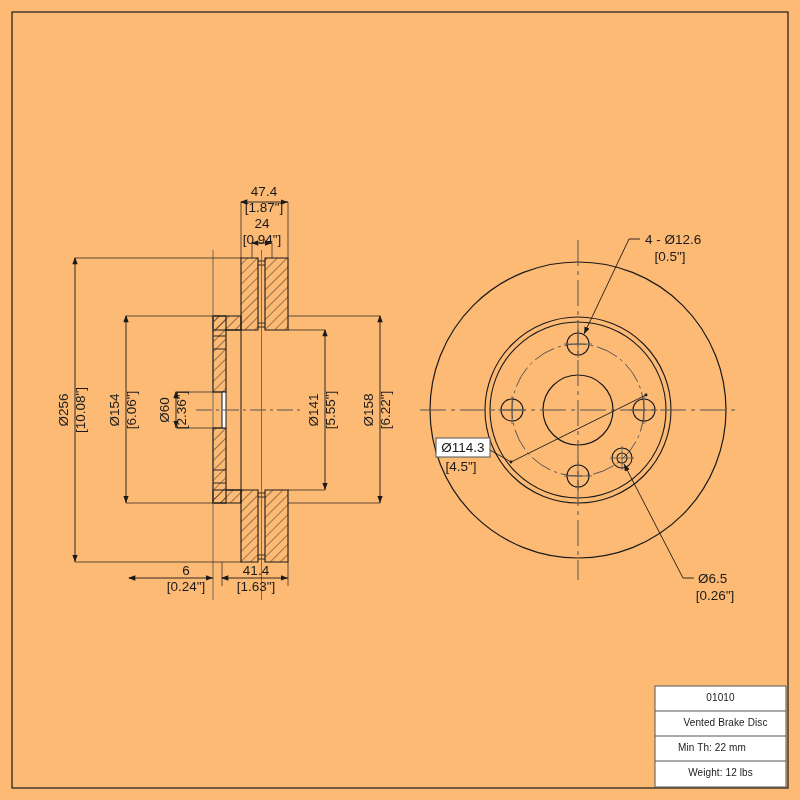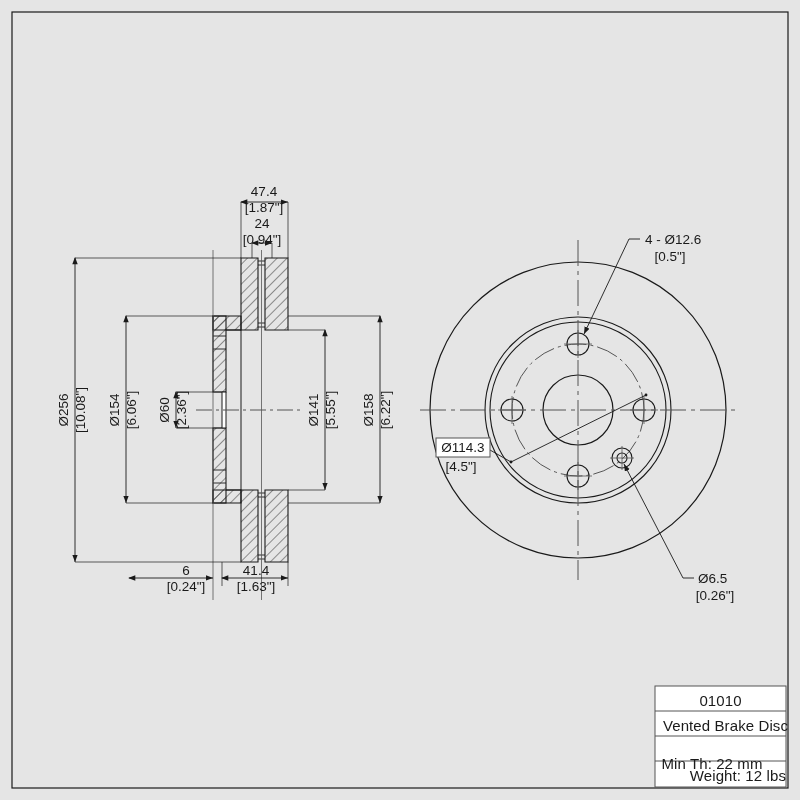--- a/index.html
+++ b/index.html
@@ -7,32 +7,32 @@
     padding: 0;
     background: #ffffff;
   }
   body {
     font-family: "Liberation Sans", sans-serif;
   }
   #sheet {
     position: relative;
     width: 800px;
     height: 800px;
-    background: #e5e5e5;
+    background: #fdba74;
     overflow: hidden;
   }
   #drawing {
     position: absolute;
     left: 0;
     top: 0;
     width: 800px;
     height: 800px;
   }
   .tb-cell {
-    font-size: 15px;
+    font-size: 10px;
     color: #1a1a1a;
     text-align: center;
     white-space: nowrap;
     letter-spacing: 0.1px;
   }
   text {
     font-family: "Liberation Sans", sans-serif;
     fill: #1a1a1a;
   }
 </style>
@@ -231,17 +231,17 @@
       <rect x="655" y="686" width="131" height="101" fill="#ffffff" stroke="#555555" stroke-width="1"></rect>
       <line x1="655" y1="711" x2="786" y2="711" stroke="#555555" stroke-width="1"></line>
       <line x1="655" y1="736" x2="786" y2="736" stroke="#555555" stroke-width="1"></line>
       <line x1="655" y1="761" x2="786" y2="761" stroke="#555555" stroke-width="1"></line>
     </g>
   </svg>
 
   <div>
     <div class="tb-cell" style="position:absolute; left:655px; top:692px; width:131px;">01010</div>
     <div class="tb-cell" style="position:absolute; left:655px; top:717px; width:141px;">Vented Brake Disc</div>
-    <div class="tb-cell" style="position:absolute; left:655px; top:742px; width:114px;margin-top:13px;">Min Th: 22 mm</div>
-    <div class="tb-cell" style="position:absolute; left:655px; top:767px; width:131px;text-align:right;">Weight: 12 lbs</div>
+    <div class="tb-cell" style="position:absolute; left:655px; top:742px; width:114px;">Min Th: 22 mm</div>
+    <div class="tb-cell" style="position:absolute; left:655px; top:767px; width:131px;">Weight: 12 lbs</div>
   </div>
 
 </div>
 
 </body></html>

